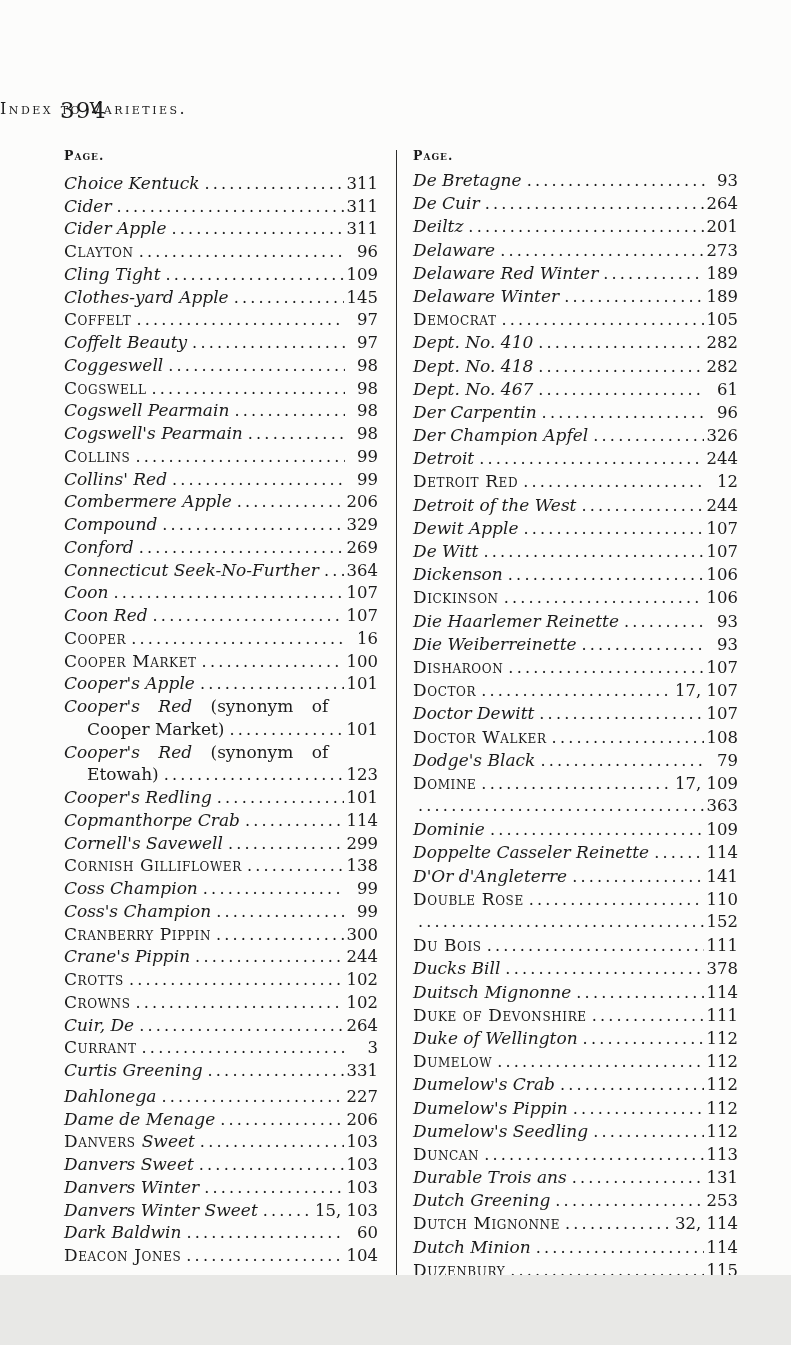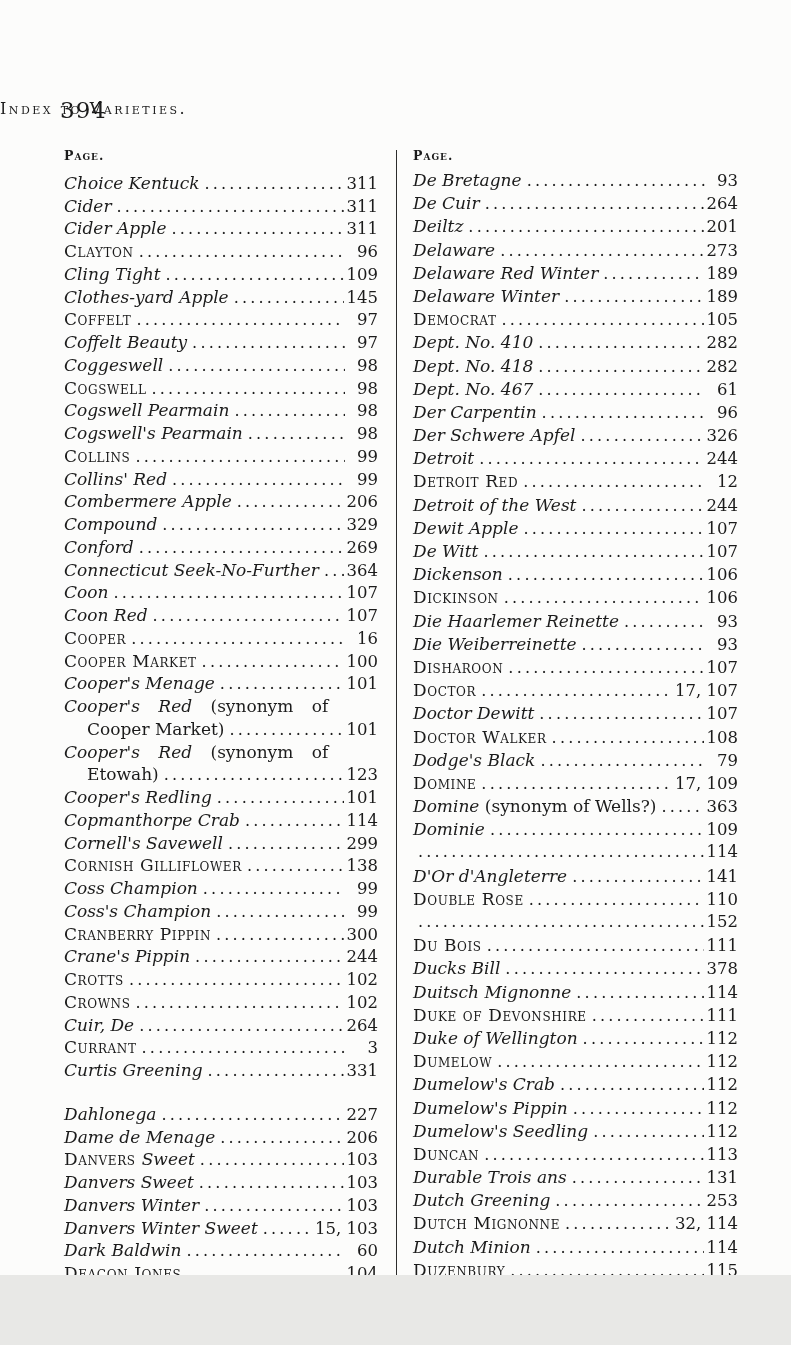--- a/index.html
+++ b/index.html
@@ -41,21 +41,21 @@
     height: 22px;
     padding-right: 2px;
   }
   .row {
     display: flex; align-items: baseline;
     white-space: nowrap;
     font-size: 17px;
   }
   .col-left  .row { height: 22.75px; align-items: flex-end; }
   .col-right .row { height: 23.2px; }
-  .row.gap { margin-top: 21px; }
+  .row.gap { margin-top: 3px; }
   .row.indent { padding-left: 23px; }
   .row.spread { word-spacing: 13px; }
   .name { flex: 0 0 auto; }
   .it { font-style: italic; }
   .sc { font-variant: small-caps; letter-spacing: 0.6px; }
   .ro { font-style: normal; }
   .leader {
     flex: 1 1 auto; min-width: 0;
     overflow: hidden;
     margin: 0 3px 0 5px;
@@ -184,21 +184,21 @@
           <span class="name"><span class="sc">Cooper</span></span>
           <span class="leader">......................................................................</span>
           <span class="pg">16</span>
         </div>
         <div class="row">
           <span class="name"><span class="sc">Cooper Market</span></span>
           <span class="leader">......................................................................</span>
           <span class="pg">100</span>
         </div>
         <div class="row">
-          <span class="name"><span class="it">Cooper's Menage</span></span>
+          <span class="name"><span class="it">Cooper's Apple</span></span>
           <span class="leader">......................................................................</span>
           <span class="pg">101</span>
         </div>
         <div class="row spread">
           <span class="name"><span class="it">Cooper's Red</span><span class="ro"> (synonym of</span></span>
         </div>
         <div class="row indent">
           <span class="name"><span class="ro">Cooper Market)</span></span>
           <span class="leader">......................................................................</span>
           <span class="pg">101</span>
@@ -371,21 +371,21 @@
           <span class="name"><span class="it">Dept. No. 467</span></span>
           <span class="leader">......................................................................</span>
           <span class="pg">61</span>
         </div>
         <div class="row">
           <span class="name"><span class="it">Der Carpentin</span></span>
           <span class="leader">......................................................................</span>
           <span class="pg">96</span>
         </div>
         <div class="row">
-          <span class="name"><span class="it">Der Schwere Apfel</span></span>
+          <span class="name"><span class="it">Der Champion Apfel</span></span>
           <span class="leader">......................................................................</span>
           <span class="pg">326</span>
         </div>
         <div class="row">
           <span class="name"><span class="it">Detroit</span></span>
           <span class="leader">......................................................................</span>
           <span class="pg">244</span>
         </div>
         <div class="row">
           <span class="name"><span class="sc">Detroit Red</span></span>
@@ -451,30 +451,30 @@
           <span class="name"><span class="it">Dodge's Black</span></span>
           <span class="leader">......................................................................</span>
           <span class="pg">79</span>
         </div>
         <div class="row">
           <span class="name"><span class="sc">Domine</span></span>
           <span class="leader">......................................................................</span>
           <span class="pg">17, 109</span>
         </div>
         <div class="row">
-          <span class="name"><span class="it">Domine</span><span class="ro"> (synonym of Wells?)</span></span>
           <span class="leader">......................................................................</span>
           <span class="pg">363</span>
         </div>
         <div class="row">
           <span class="name"><span class="it">Dominie</span></span>
           <span class="leader">......................................................................</span>
           <span class="pg">109</span>
         </div>
         <div class="row">
+          <span class="name"><span class="it">Doppelte Casseler Reinette</span></span>
           <span class="leader">......................................................................</span>
           <span class="pg">114</span>
         </div>
         <div class="row">
           <span class="name"><span class="it">D'Or d'Angleterre</span></span>
           <span class="leader">......................................................................</span>
           <span class="pg">141</span>
         </div>
         <div class="row">
           <span class="name"><span class="sc">Double Rose</span></span>

